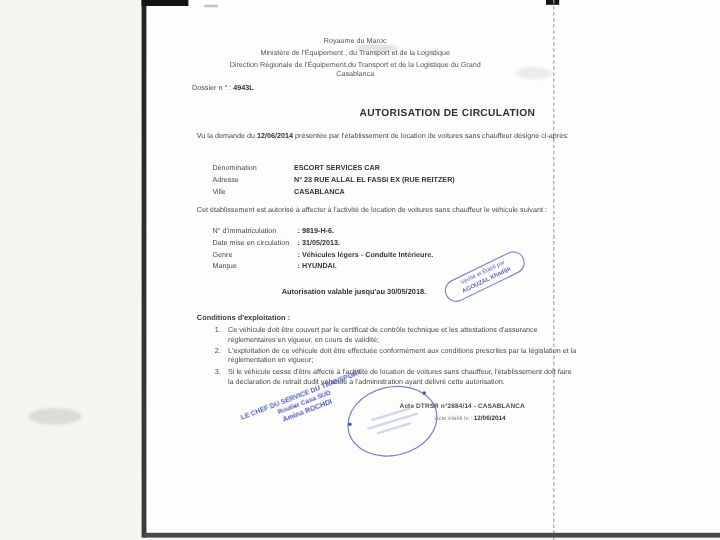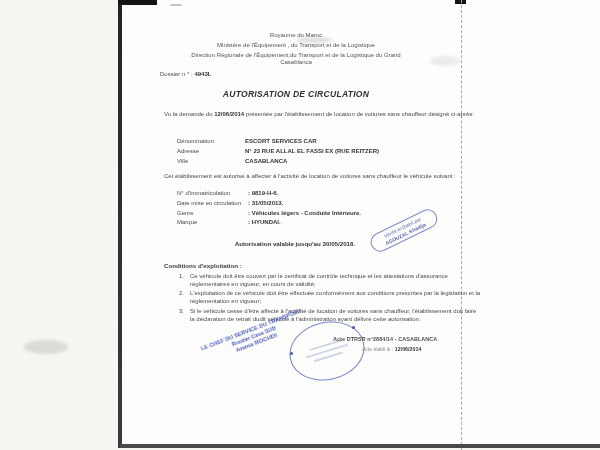--- a/index.html
+++ b/index.html
@@ -23,21 +23,21 @@
   #smudge2{left:296px;top:37px;width:36px;height:6px;}
   #smudge3{left:24px;top:340px;width:44px;height:14px;}
   #smudge4{left:430px;top:56px;width:30px;height:10px;background:rgba(205,203,200,.35);}
   
   .t{color:#4a4a4a;font-size:6px;line-height:1.45;}
   .b{font-weight:bold;color:#333;}
   #hdr1{left:146px;top:32px;width:300px;text-align:center;font-size:6px;color:#555;}
   #hdr2{left:136px;top:42px;width:320px;text-align:center;font-size:6px;color:#555;}
   #hdr3{left:136px;top:52px;width:320px;text-align:center;font-size:6px;color:#555;line-height:1.1;}
   #dossier{left:160px;top:71px;font-size:6px;color:#4a4a4a;}
-  #doc-title{left:146px;top:89px;width:300px;text-align:center;font-size:8.5px;font-weight:bold;color:#303030;letter-spacing:.3px;font-style:italic;}
+  #doc-title{left:146px;top:89px;width:300px;text-align:right;font-size:8.5px;font-weight:bold;color:#303030;letter-spacing:.3px;}
   #intro{left:164px;top:110px;width:314px;}
   #etab{left:177px;top:137px;}
   .row{display:flex;height:9.8px;}
   .row .lbl{width:68px;flex:none;}
   #veh-intro{left:164px;top:172px;width:314px;line-height:1.4;}
   #veh{left:177px;top:189px;}
   #veh .lbl{width:71px;}
   #validity{left:150px;top:240px;width:290px;text-align:center;font-size:6.2px;font-weight:bold;color:#333;}
   #cond-h{left:164px;top:262px;font-size:6.2px;font-weight:bold;color:#3d3d3d;}
   #cond{left:179px;top:273px;width:302px;}

